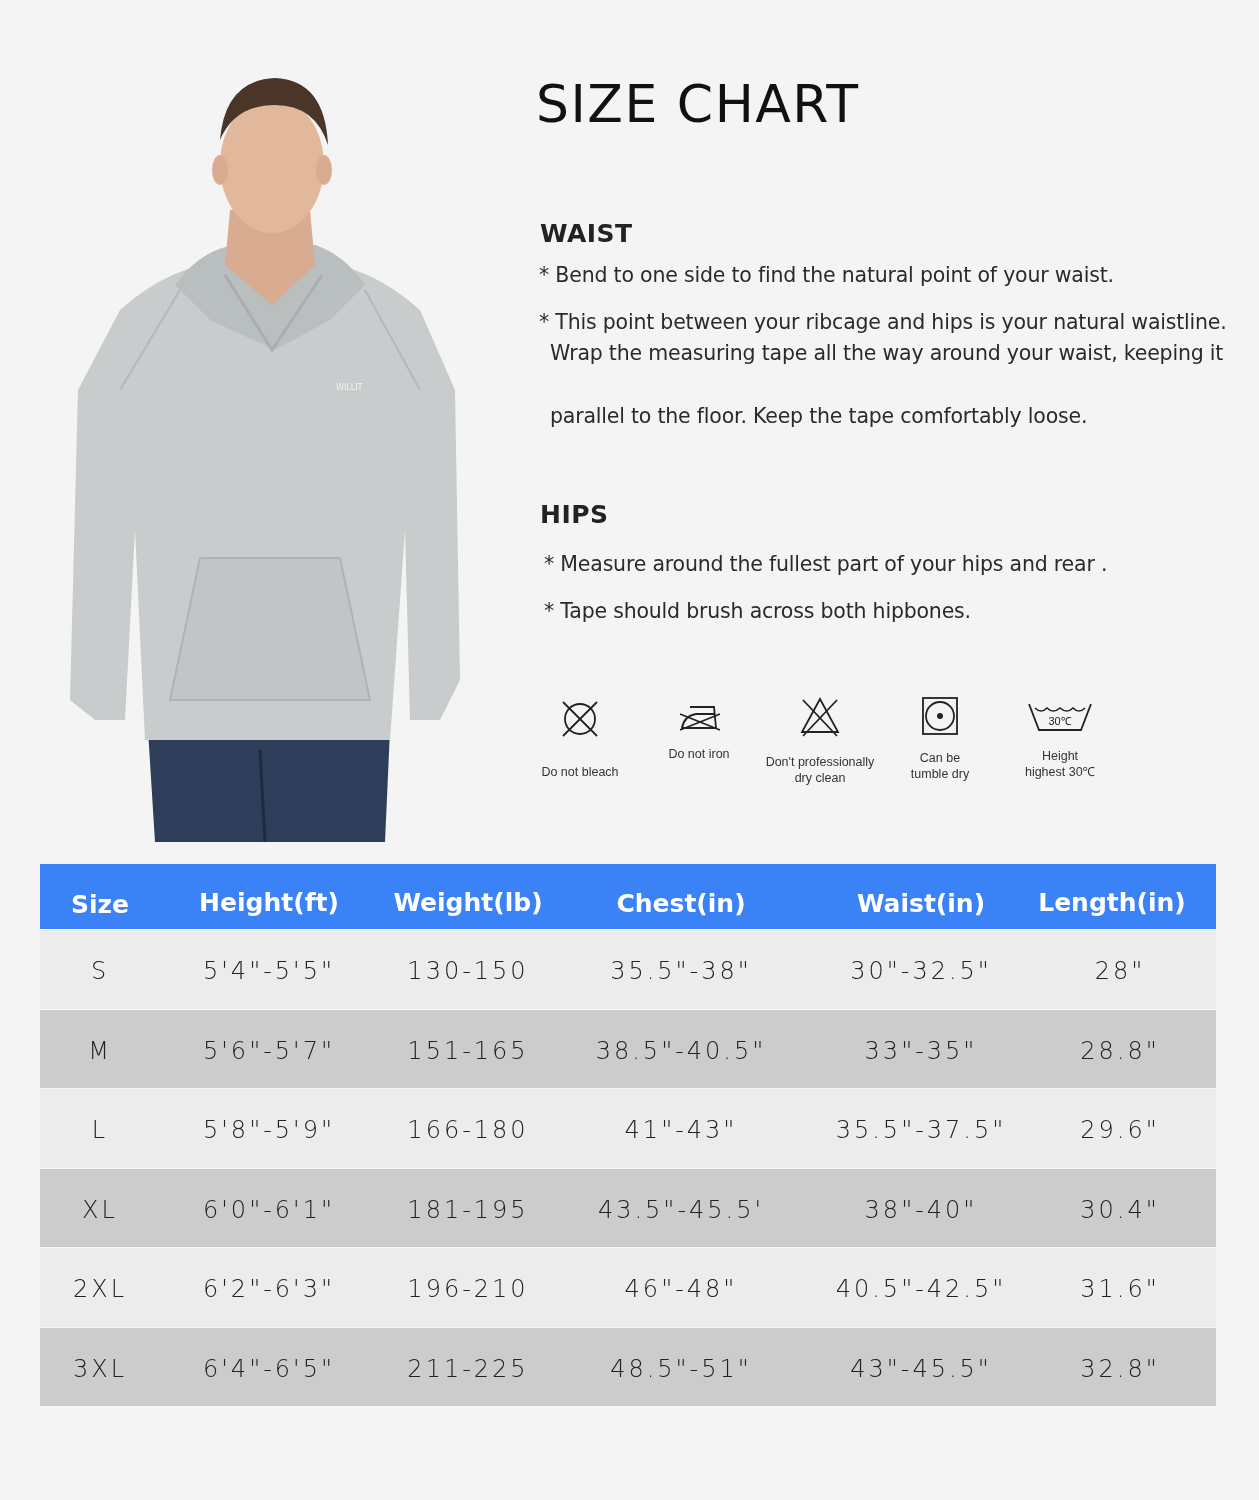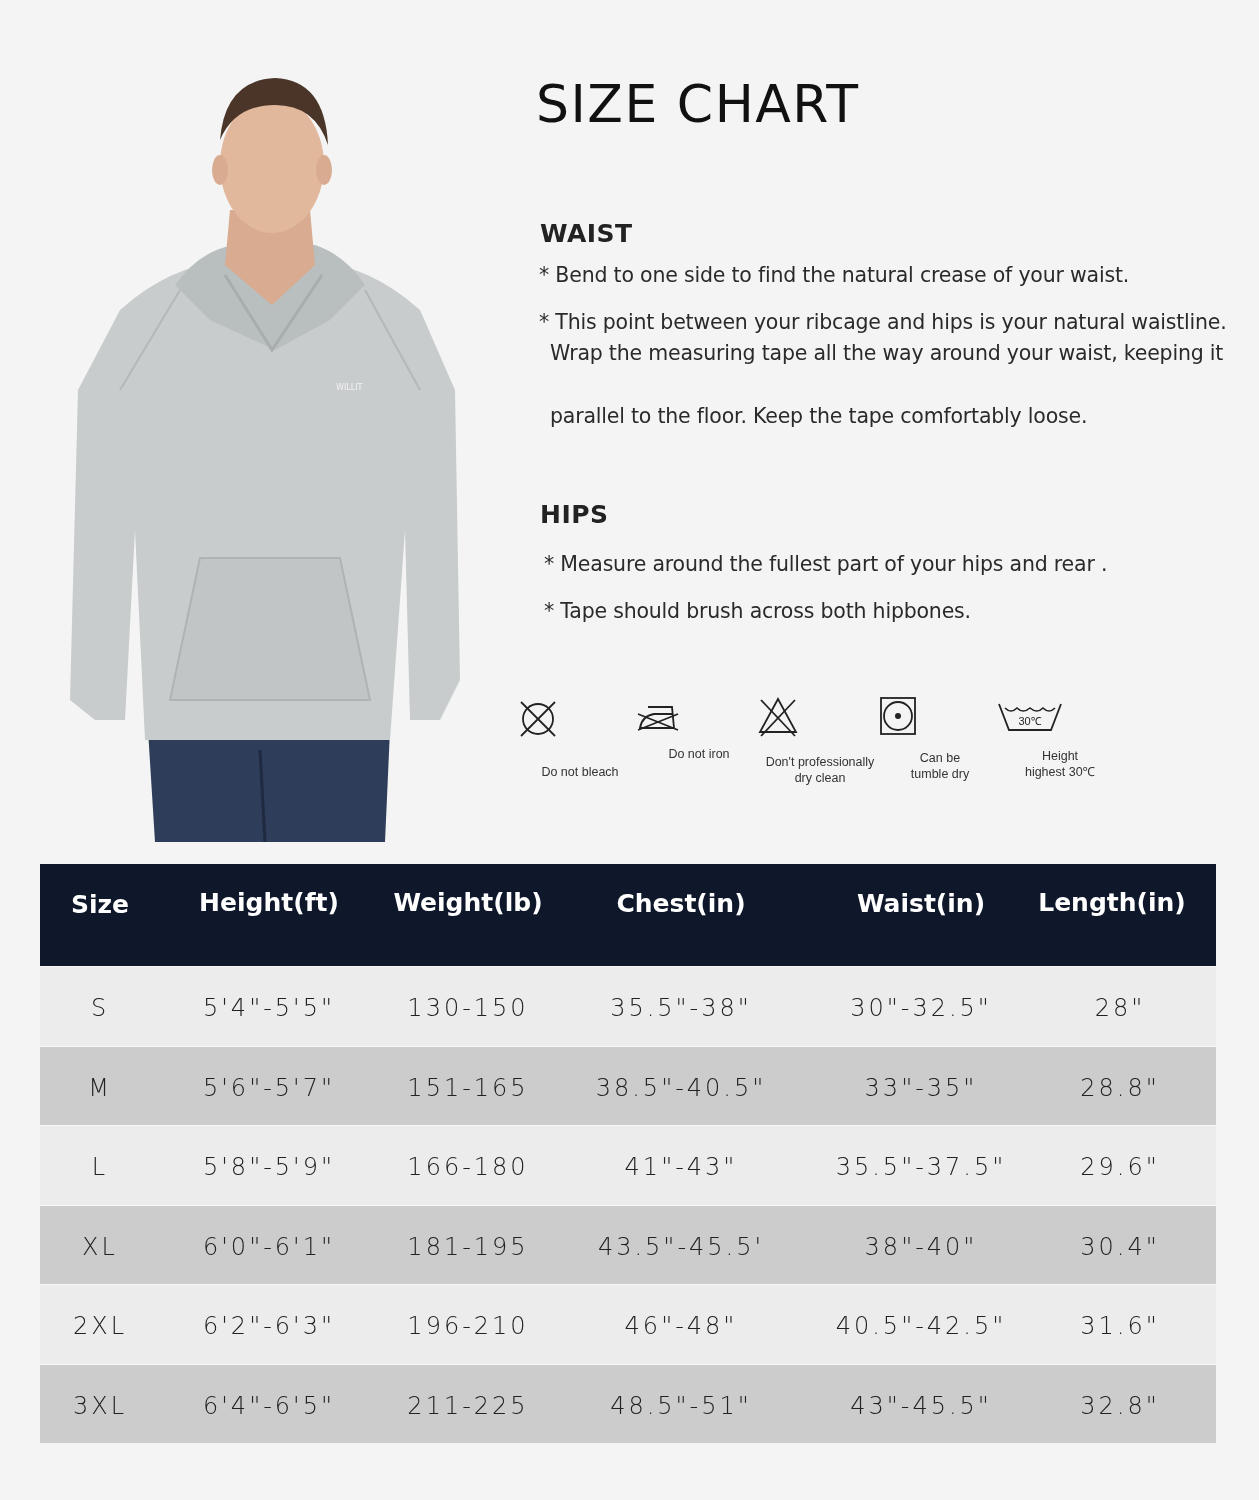--- a/index.html
+++ b/index.html
@@ -5,26 +5,26 @@
   * { box-sizing: border-box; margin: 0; padding: 0; }
   html, body { width: 1259px; height: 1500px; background: #f4f4f4; overflow: hidden; }
   body { position: relative; font-family: "Liberation Sans", "DejaVu Sans", sans-serif; color: #111; }
 
   .model { position: absolute; left: 60px; top: 60px; width: 420px; height: 782px; }
   .title { position: absolute; left: 536px; top: 74px; font-size: 52px; font-weight: 400; letter-spacing: 1.5px; color: #111; font-family: "DejaVu Sans", sans-serif; }
 
   .section-h { position: absolute; left: 540px; font-size: 25px; font-weight: 600; letter-spacing: 0.5px; color: #222; font-family: "DejaVu Sans", sans-serif; }
   .line { position: absolute; font-size: 20.5px; color: #2a2a2a; font-family: "DejaVu Sans", sans-serif; white-space: nowrap; letter-spacing: -0.2px; }
 
-  .care { position: absolute; top: 694px; display: flex; flex-direction: column; width: 130px; }
+  .care { position: absolute; top: 694px; display: flex; flex-direction: column; align-items: center; width: 130px; }
   .care svg { width: 46px; height: 46px; }
   .care .lbl { font-size: 12.5px; color: #333; text-align: center; line-height: 16px; margin-top: 6px; font-family: "Liberation Sans", sans-serif; }
 
   .table { position: absolute; left: 40px; top: 864px; width: 1176px; }
-  .thead { height: 102px; background: #0f172a; display: flex; align-items: center; }
+  .thead { height: 65px; background: #3b82f6; display: flex; align-items: center; }
   .row { height: 79.5px; display: flex; align-items: center; border-top: 1px solid #f8f8f8; }
   .row.light { background: #ececec; }
   .row.dark { background: #cccccc; }
   .cell { position: absolute; text-align: center; transform: translateX(-50%); white-space: nowrap; }
   .thead .cell { color: #fff; font-size: 25px; font-weight: 600; font-family: "DejaVu Sans", sans-serif; }
   .row .cell { color: #222; font-size: 24px; letter-spacing: 3px; font-family: "DejaVu Sans", sans-serif; font-weight: 300; }
   .rowwrap { position: relative; height: 100%; width: 100%; }
 </style>
 </head>
 <body>
@@ -51,21 +51,21 @@
 
   <ellipse cx="160" cy="110" rx="8" ry="15" fill="#d9ab90"></ellipse>
   <ellipse cx="264" cy="110" rx="8" ry="15" fill="#d9ab90"></ellipse>
 
   <text x="276" y="330" font-size="8" fill="#f2f2f2" font-family="DejaVu Sans, sans-serif">WILLIT</text>
 </svg>
 
 <div class="title">SIZE CHART</div>
 
 <div class="section-h" style="top:219px">WAIST</div>
-<div class="line" style="left:539px;top:263px">* Bend to one side to find the natural crease of your waist.</div>
+<div class="line" style="left:539px;top:263px">* Bend to one side to find the natural point of your waist.</div>
 <div class="line" style="left:539px;top:310px">* This point between your ribcage and hips is your natural waistline.</div>
 <div class="line" style="left:550px;top:341px">Wrap the measuring tape all the way around your waist, keeping it</div>
 <div class="line" style="left:550px;top:404px">parallel to the floor. Keep the tape comfortably loose.</div>
 
 <div class="section-h" style="top:500px">HIPS</div>
 <div class="line" style="left:544px;top:552px">* Measure around the fullest part of your hips and rear .</div>
 <div class="line" style="left:544px;top:599px">* Tape should brush across both hipbones.</div>
 
 <div class="care" style="left:515px">
   <svg viewBox="0 0 46 46">

